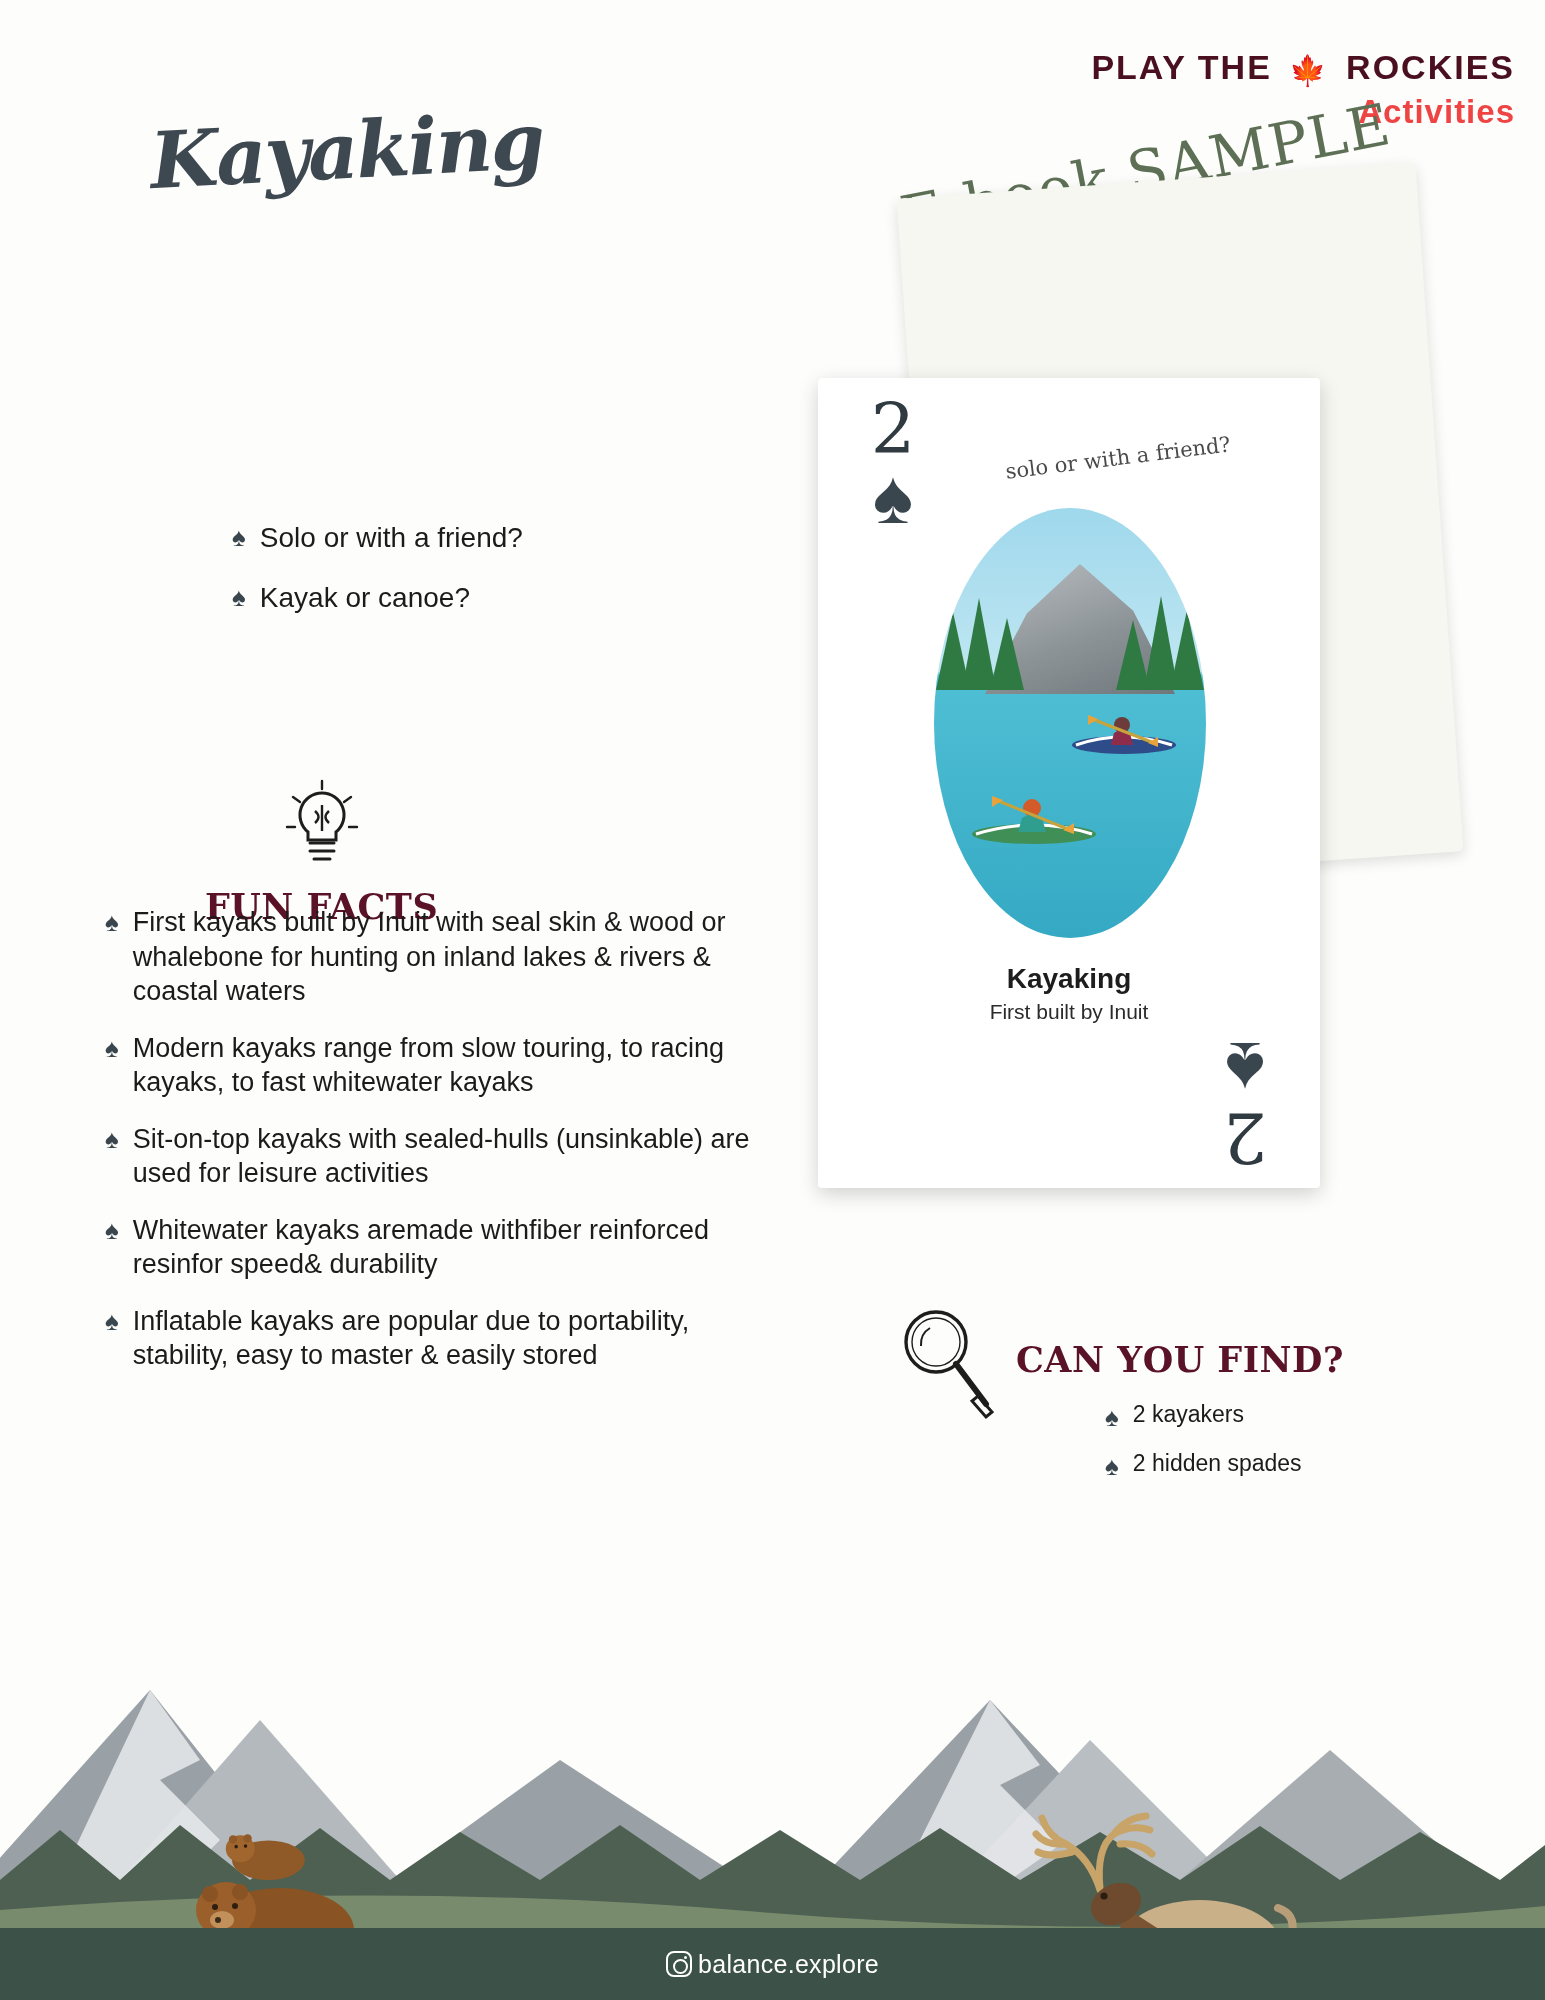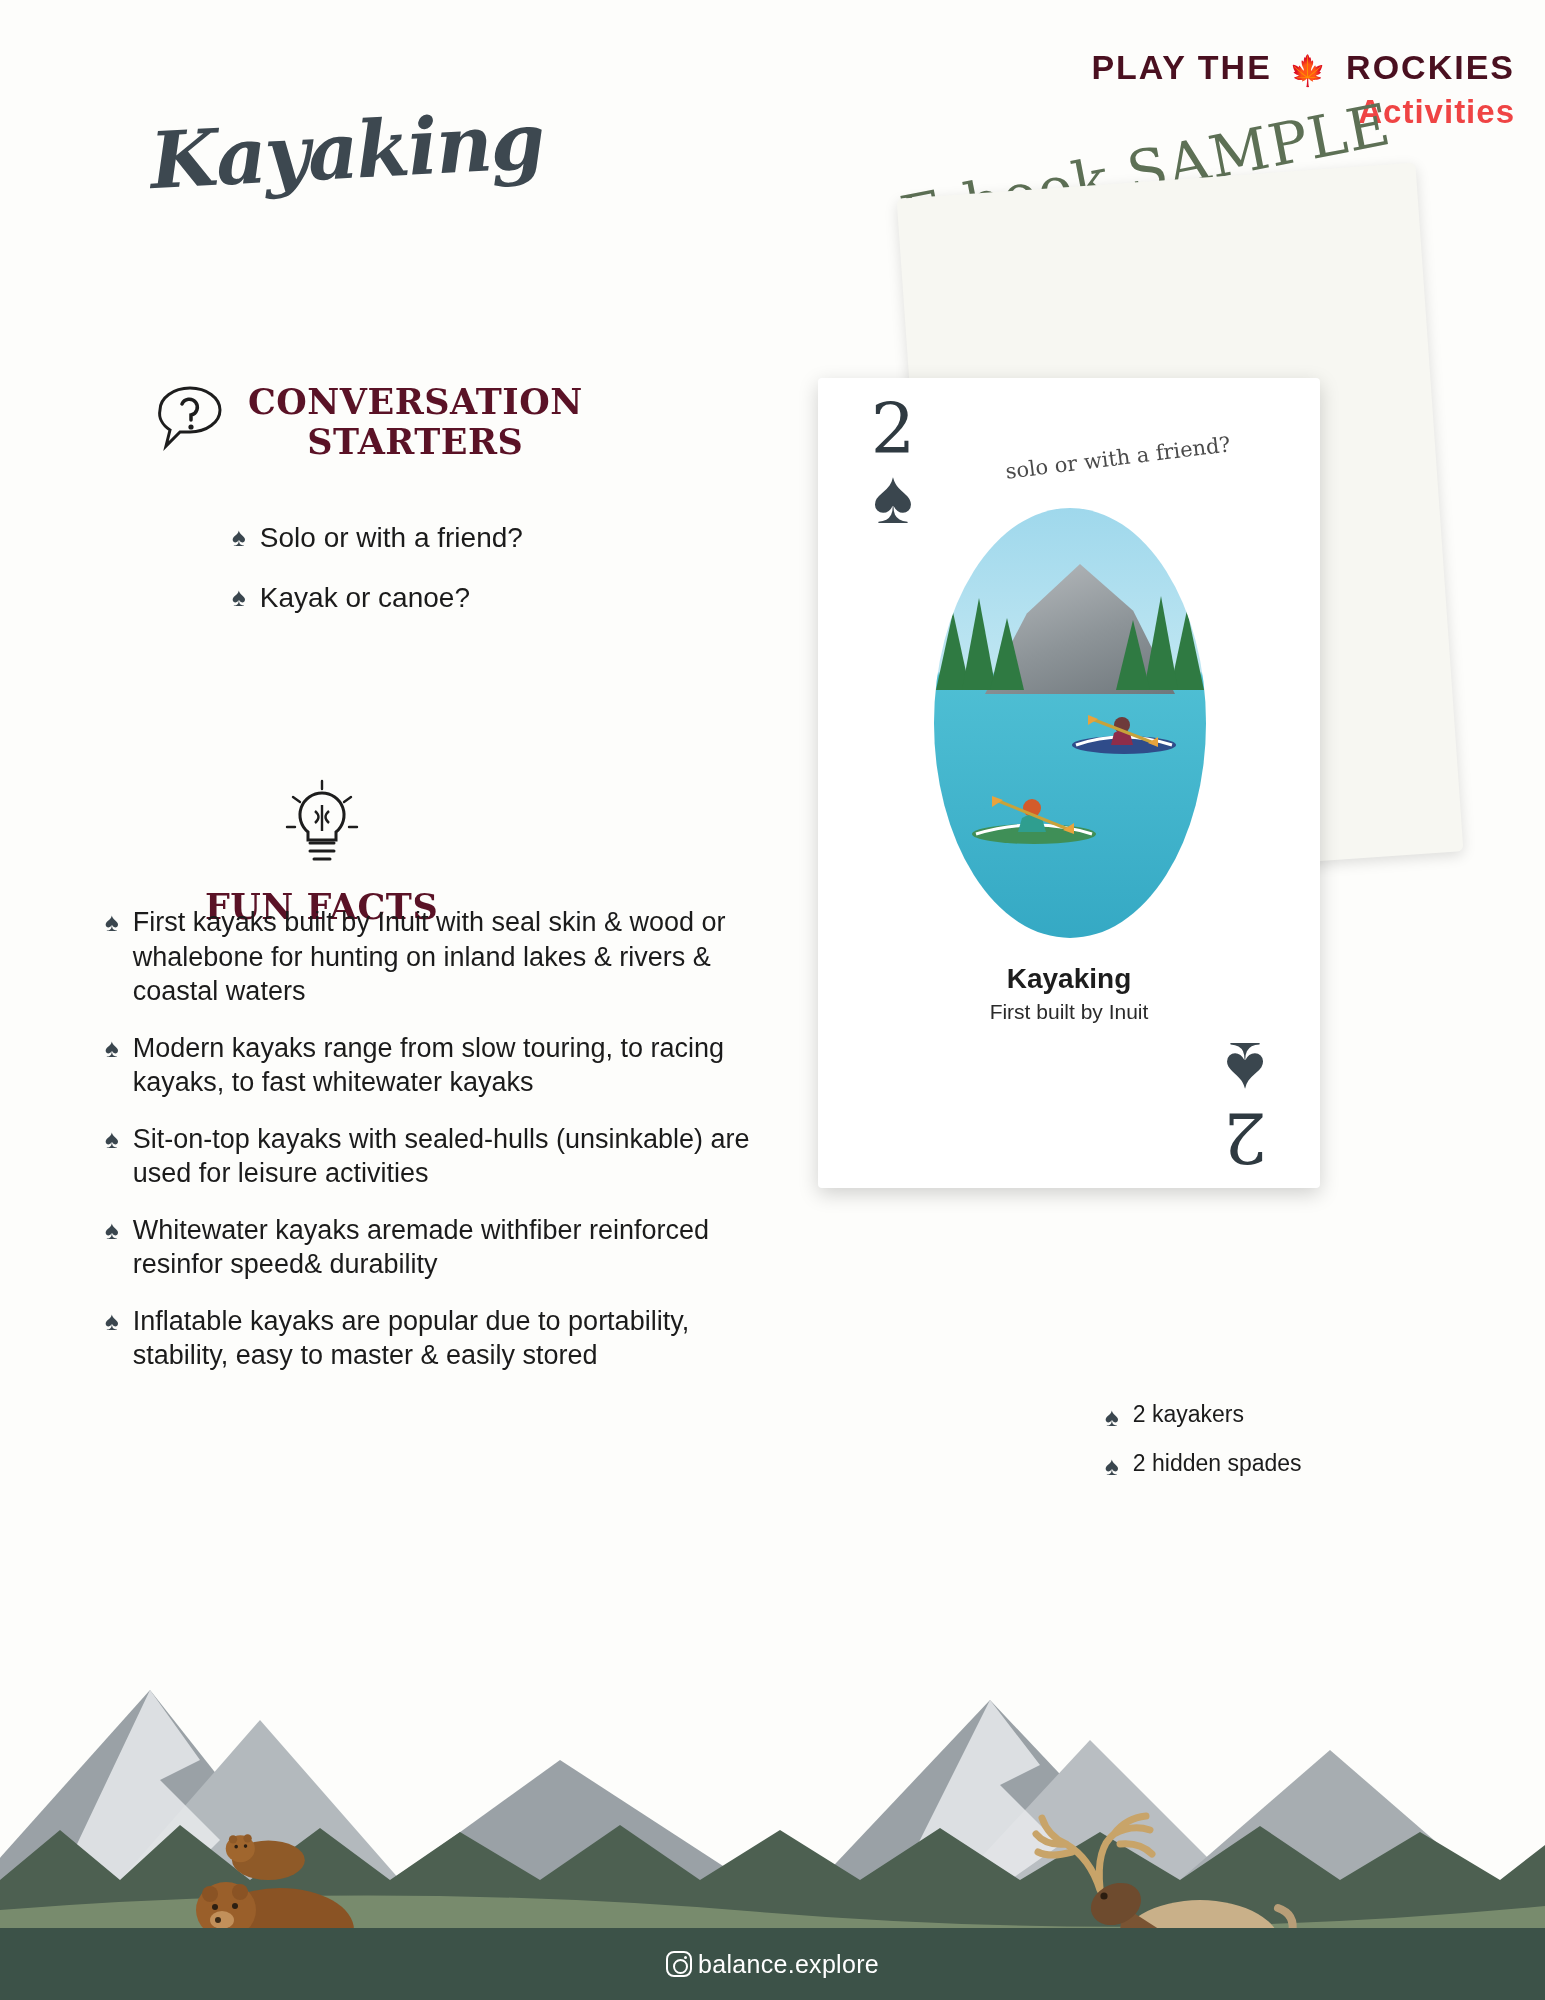--- a/index.html
+++ b/index.html
@@ -322,33 +322,20 @@
     <div class="brand-line1">
       <span>PLAY THE</span>
       <span class="brand-leaf">🍁</span>
       <span>ROCKIES</span>
     </div>
     <div class="brand-line2">Activities</div>
   </div>
 
   <div class="title">Kayaking</div>
 
-  <div class="section-head" id="conv-head">
-    <span>
-      <svg class="icon-svg" width="84" height="84" viewBox="0 0 84 84">
-        <path d="M12 30 a30 22 0 1 1 30 22 h-10 l-14 14 4 -16 a30 22 0 0 1 -10 -20 z" fill="none" stroke="#1d1d1d" stroke-width="3"></path>
-        <path d="M34 24 a8 8 0 1 1 9 11 v5" fill="none" stroke="#1d1d1d" stroke-width="3.5" stroke-linecap="round"></path>
-        <circle cx="43" cy="47" r="2.6" fill="#1d1d1d"></circle>
-      </svg>
-    </span>
-    <h2>
-      <span>CONVERSATION</span><br>
-      <span>STARTERS</span>
-    </h2>
-  </div>
 
   <div class="bullet-list" id="conv-list">
     <div class="bullet-row">
       <span class="spade">♠</span>
       <span class="bullet-text">Solo or with a friend?</span>
     </div>
     <div class="bullet-row">
       <span class="spade">♠</span>
       <span class="bullet-text">Kayak or canoe?</span>
     </div>
@@ -442,20 +429,32 @@
 
     <div class="card-title">Kayaking</div>
     <div class="card-sub">First built by Inuit</div>
 
     <div class="card-rank-br">
       <div class="num">2</div>
       <div class="suit">♠</div>
     </div>
   </div>
 
+  <div class="section-head" id="find-head">
+    <span>
+      <svg class="icon-svg" width="110" height="120" viewBox="0 0 110 120">
+        <circle cx="46" cy="42" r="30" fill="none" stroke="#1d1d1d" stroke-width="3.4"></circle>
+        <circle cx="46" cy="42" r="24" fill="none" stroke="#1d1d1d" stroke-width="1.4"></circle>
+        <path d="M40 28 q-10 6 -9 18" fill="none" stroke="#1d1d1d" stroke-width="2"></path>
+        <path d="M66 64 L96 104" stroke="#1d1d1d" stroke-width="6" stroke-linecap="round"></path>
+        <path d="M88 96 l14 16 -6 5 -14 -16 z" fill="none" stroke="#1d1d1d" stroke-width="3"></path>
+      </svg>
+    </span>
+    <h2>CAN YOU FIND?</h2>
+  </div>
 
   <div class="bullet-list" id="find-list">
     <div class="bullet-row">
       <span class="spade">♠</span>
       <span class="bullet-text">2 kayakers</span>
     </div>
     <div class="bullet-row">
       <span class="spade">♠</span>
       <span class="bullet-text">2 hidden spades</span>
     </div>

